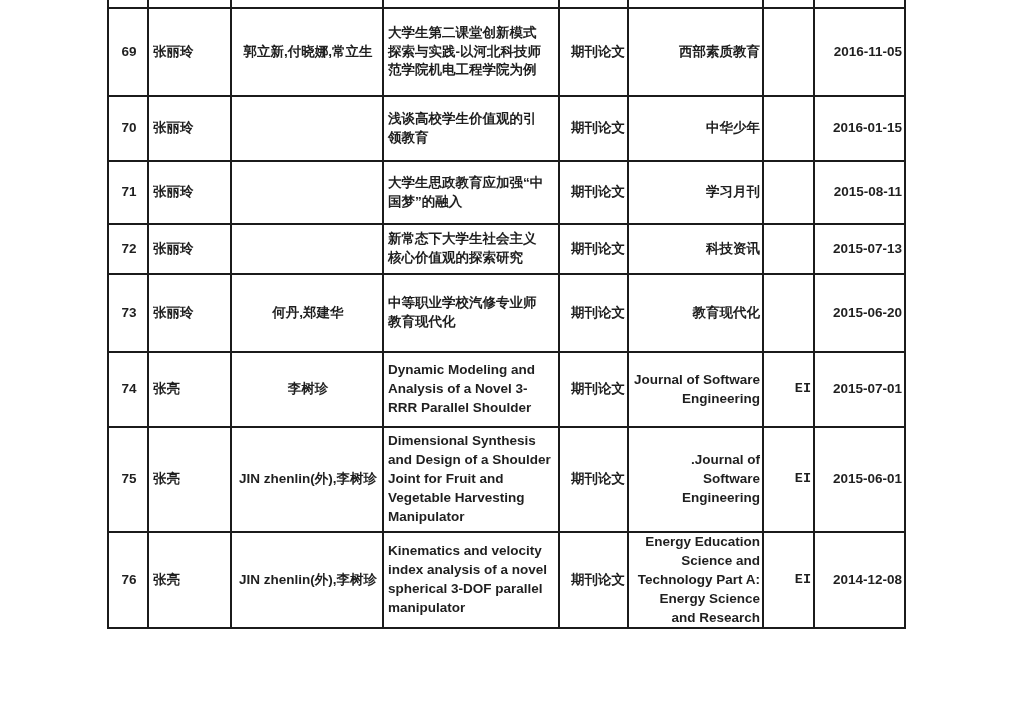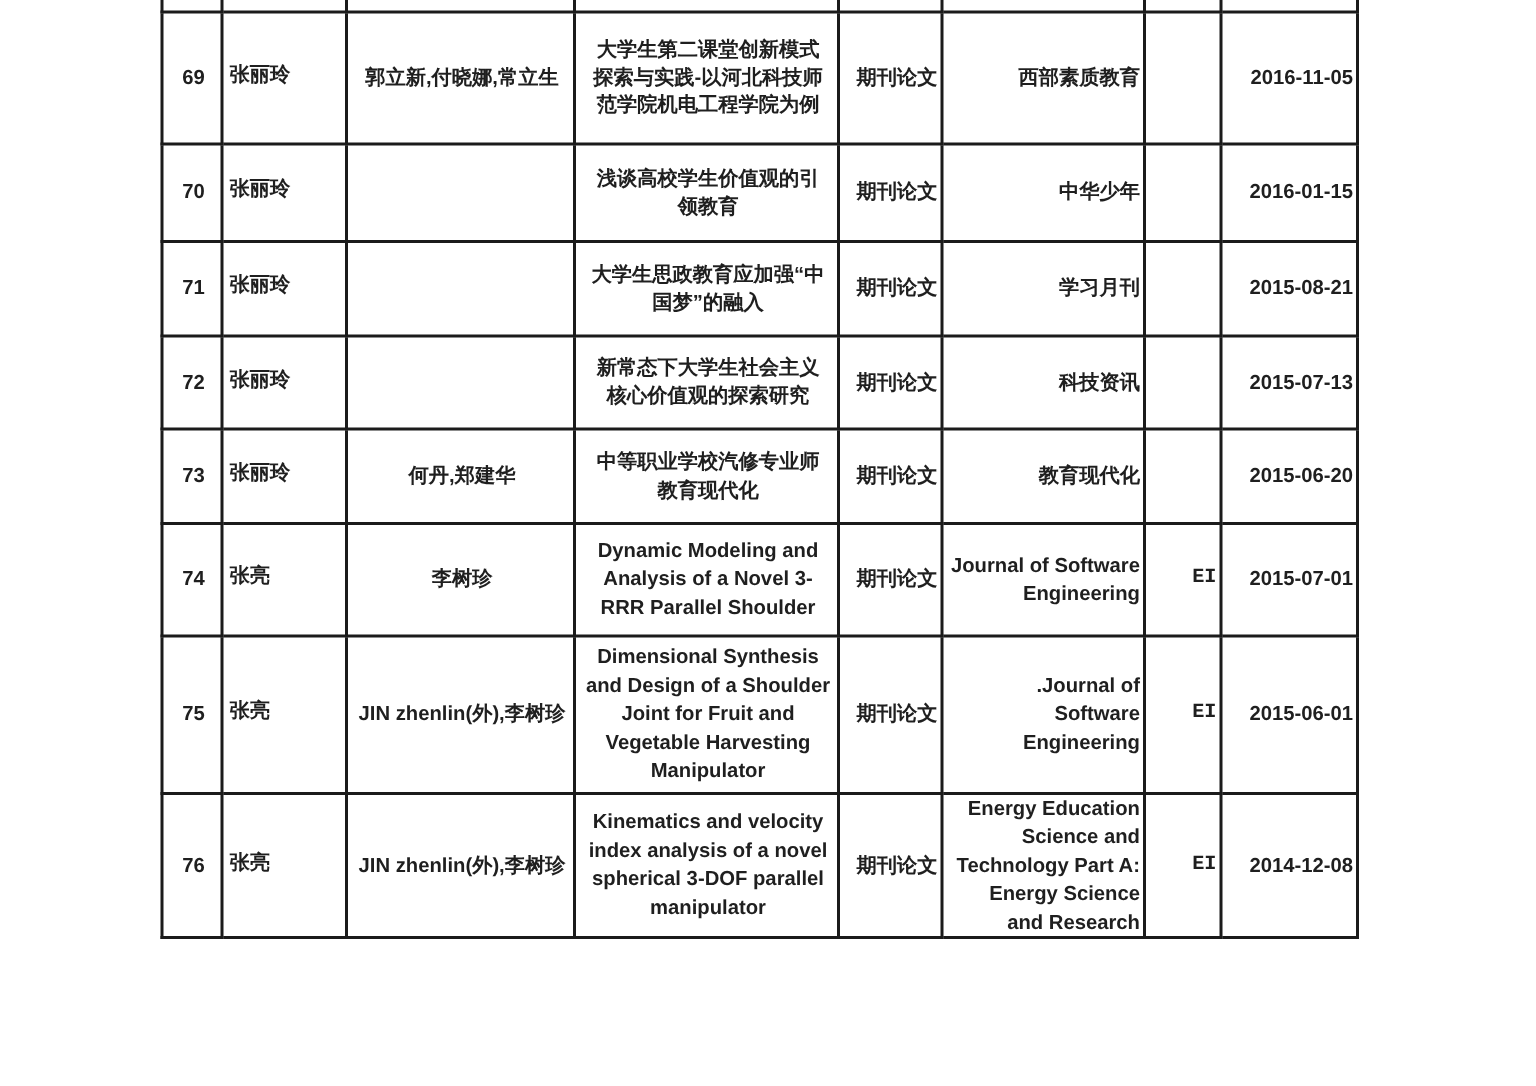--- a/index.html
+++ b/index.html
@@ -34,22 +34,22 @@
     color: #1f1f1f;
     vertical-align: middle;
     white-space: pre-line;
     overflow: visible;
     word-wrap: break-word;
     padding: 0 2px 0 4px;
     background: #ffffff;
   }
   td.c-seq      { text-align: center; padding: 0; }
   td.c-coauthors{ text-align: center; padding: 0 2px; margin-top: 19px; }
-  td.c-author   { text-align: left; font-family: Liberation Mono, monospace; }
-  td.c-title    { text-align: center; }
+  td.c-author   { text-align: left; }
+  td.c-title    { text-align: left; }
   td.c-type     { text-align: right; padding-left: 3px; }
   td.c-journal  { text-align: right; padding-left: 3px; }
   td.c-index    { text-align: right; padding-left: 2px; font-family: Liberation Mono, monospace; }
   td.c-date     { text-align: right; padding-left: 3px; }
   tr.cutoff-row td { height: 10px; padding: 0; }
 </style>
 </head>
 <body>
 
 <div class="page">
@@ -100,34 +100,34 @@
         </tr>
         <tr style="height: 63px;">
           <td class="c-seq">71</td>
           <td class="c-author">张丽玲</td>
           <td class="c-coauthors"></td>
           <td class="c-title">大学生思政教育应加强“中
 国梦”的融入</td>
           <td class="c-type">期刊论文</td>
           <td class="c-journal">学习月刊</td>
           <td class="c-index"></td>
-          <td class="c-date">2015-08-21</td>
+          <td class="c-date">2015-08-11</td>
         </tr>
-        <tr style="height: 62px;">
+        <tr style="height: 50px;">
           <td class="c-seq">72</td>
           <td class="c-author">张丽玲</td>
           <td class="c-coauthors"></td>
           <td class="c-title">新常态下大学生社会主义
 核心价值观的探索研究</td>
           <td class="c-type">期刊论文</td>
           <td class="c-journal">科技资讯</td>
           <td class="c-index"></td>
           <td class="c-date">2015-07-13</td>
         </tr>
-        <tr style="height: 63px;">
+        <tr style="height: 78px;">
           <td class="c-seq">73</td>
           <td class="c-author">张丽玲</td>
           <td class="c-coauthors">何丹,郑建华</td>
           <td class="c-title">中等职业学校汽修专业师
 教育现代化</td>
           <td class="c-type">期刊论文</td>
           <td class="c-journal">教育现代化</td>
           <td class="c-index"></td>
           <td class="c-date">2015-06-20</td>
         </tr>

